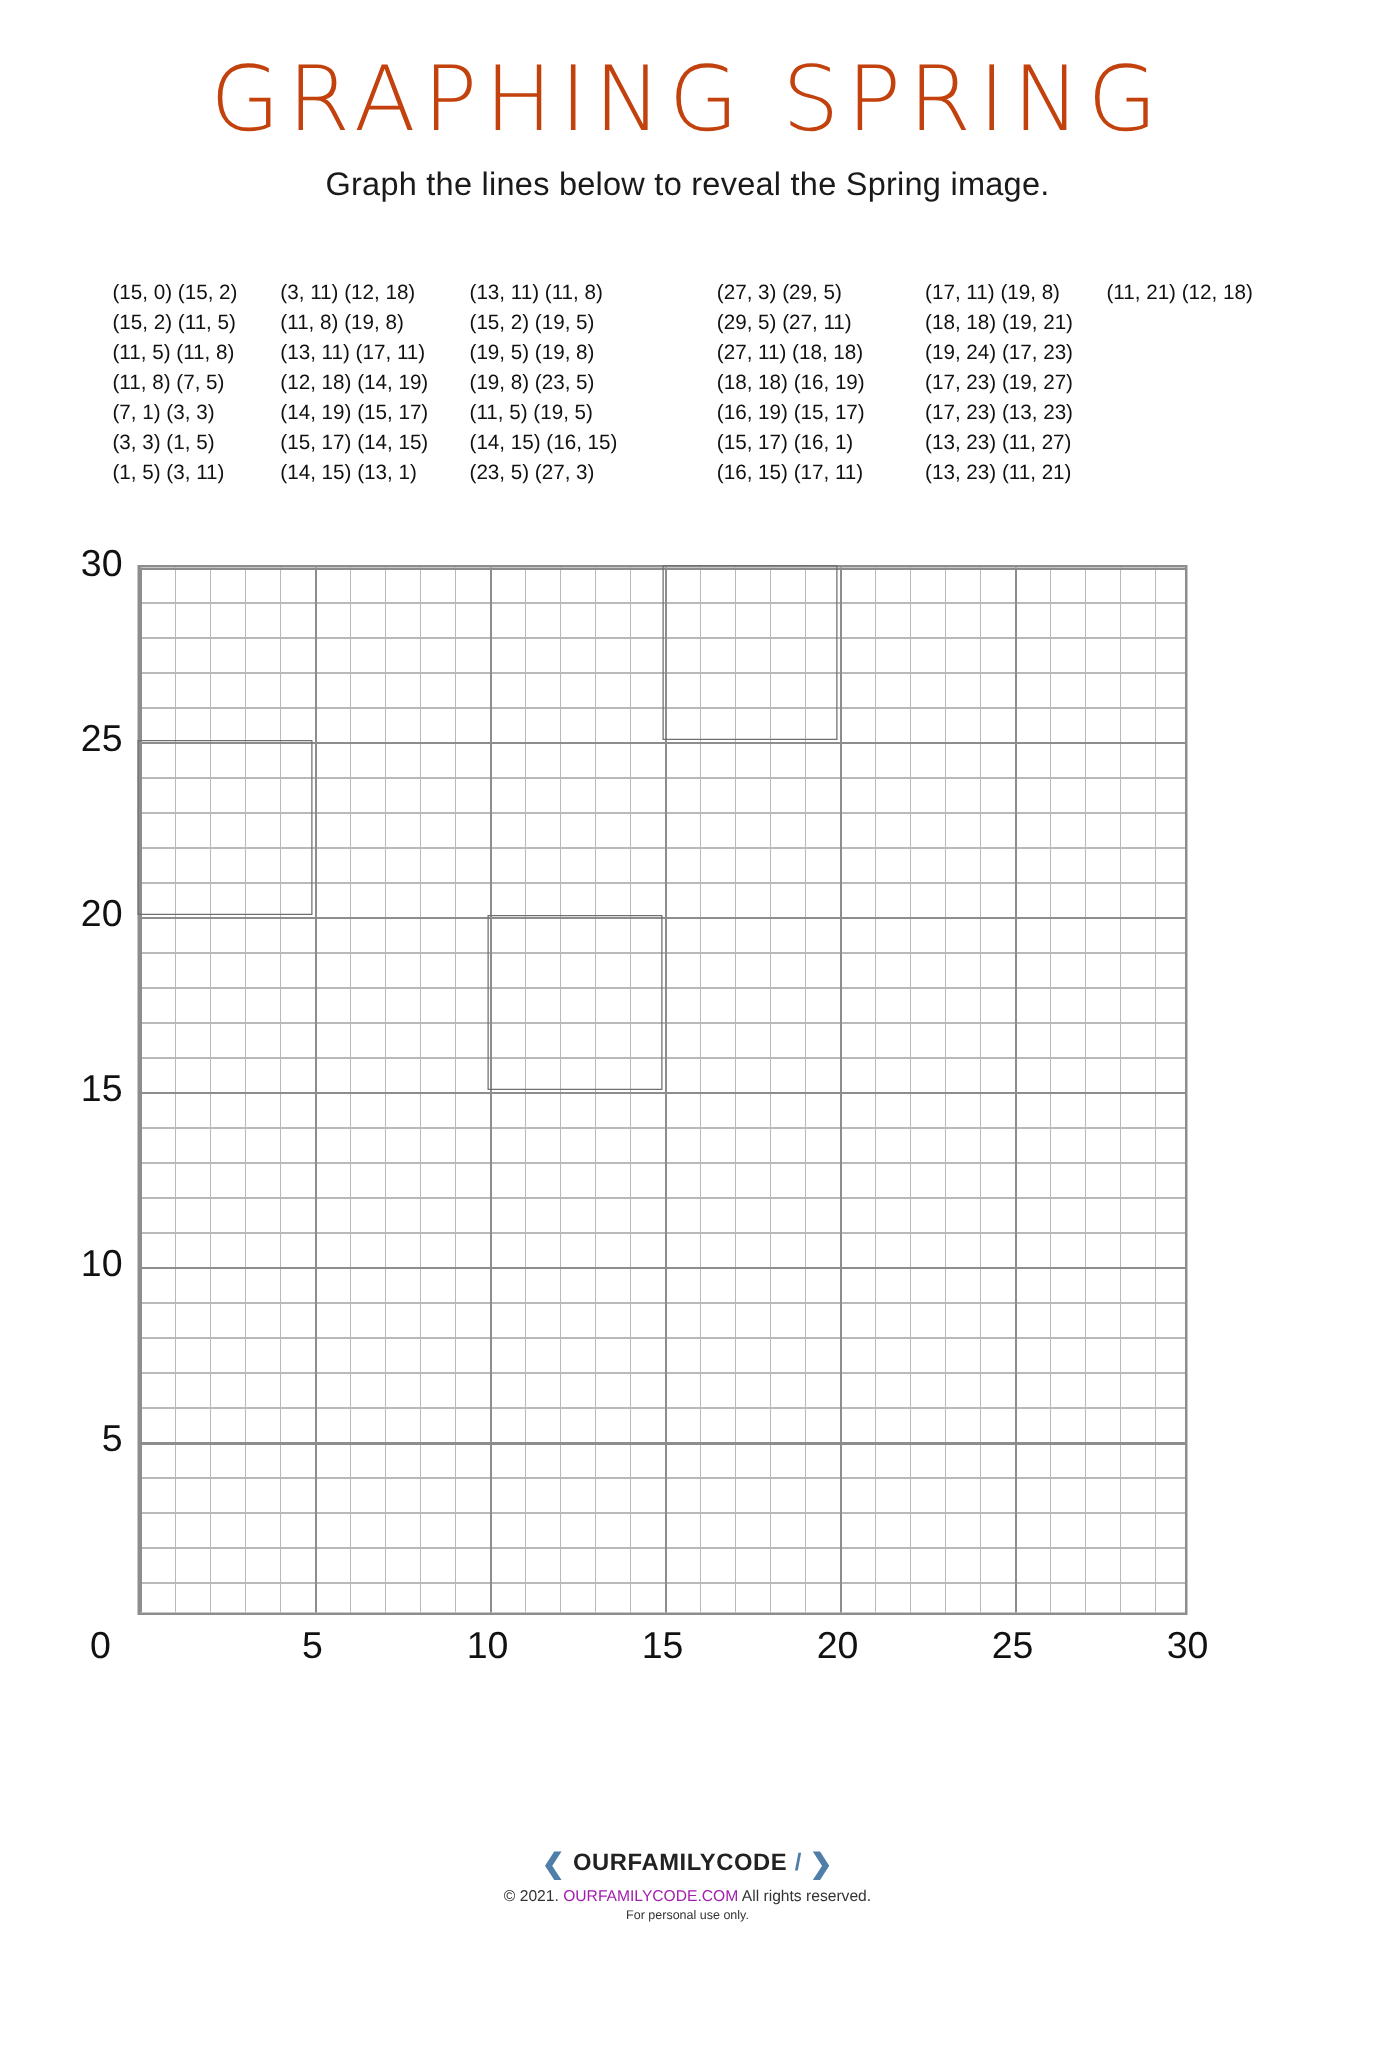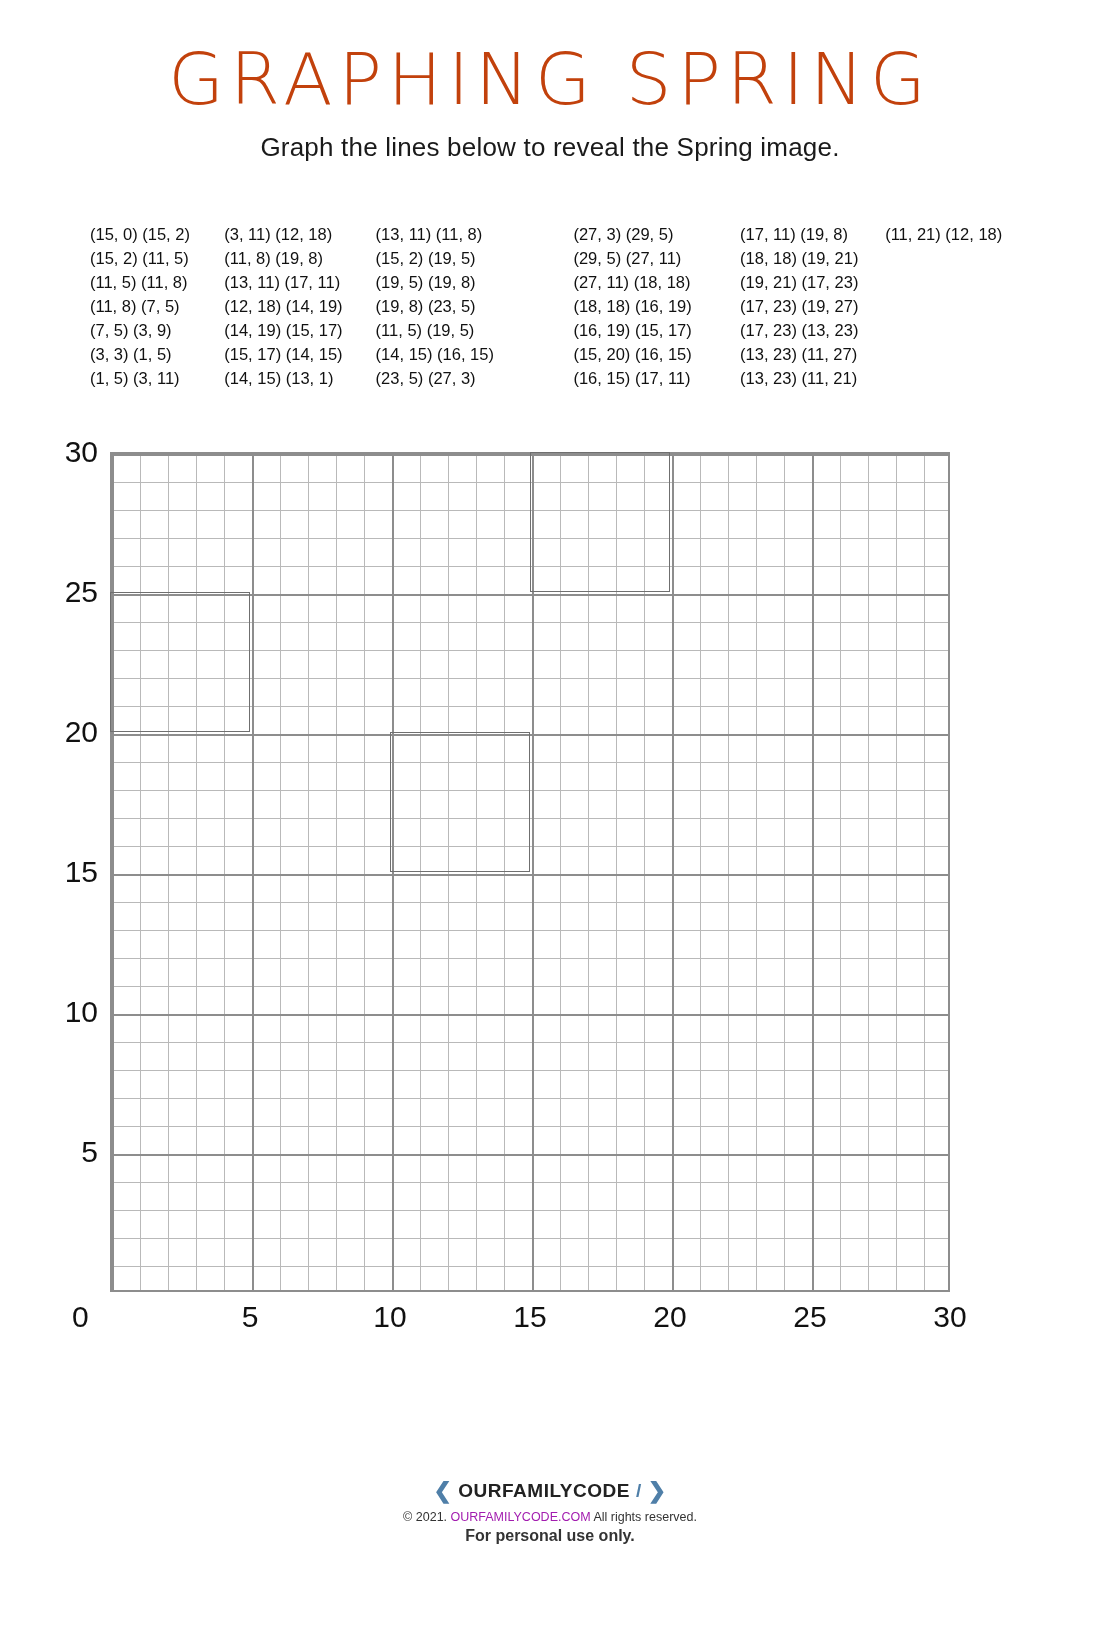--- a/index.html
+++ b/index.html
@@ -155,39 +155,38 @@
   }
   .brand .slash { color: #4f7fa8; font-weight: 700; }
   .copy {
     margin-top: 6px;
     font-size: 12.5px;
     color: #333;
   }
   .copy .link { color: #a21caf; }
   .personal {
     margin-top: 3px;
-    font-size: 16px;
+    font-size: 10px;
     color: #333;
-    font-weight: bold;
   }
 </style>
 </head>
 <body>
 
 <h1 class="title">GRAPHING SPRING</h1>
 <p class="subtitle">Graph the lines below to reveal the Spring image.</p>
 
 <div class="coords">
 
   <div class="coord-col c0">
     <div class="coord-line">(15, 0) (15, 2)</div>
     <div class="coord-line">(15, 2) (11, 5)</div>
     <div class="coord-line">(11, 5) (11, 8)</div>
     <div class="coord-line">(11, 8) (7, 5)</div>
-    <div class="coord-line">(7, 5) (3, 9)</div>
+    <div class="coord-line">(7, 1) (3, 3)</div>
     <div class="coord-line">(3, 3) (1, 5)</div>
     <div class="coord-line">(1, 5) (3, 11)</div>
   </div>
 
   <div class="coord-col c1">
     <div class="coord-line">(3, 11) (12, 18)</div>
     <div class="coord-line">(11, 8) (19, 8)</div>
     <div class="coord-line">(13, 11) (17, 11)</div>
     <div class="coord-line">(12, 18) (14, 19)</div>
     <div class="coord-line">(14, 19) (15, 17)</div>
@@ -204,28 +203,28 @@
     <div class="coord-line">(14, 15) (16, 15)</div>
     <div class="coord-line">(23, 5) (27, 3)</div>
   </div>
 
   <div class="coord-col c3">
     <div class="coord-line">(27, 3) (29, 5)</div>
     <div class="coord-line">(29, 5) (27, 11)</div>
     <div class="coord-line">(27, 11) (18, 18)</div>
     <div class="coord-line">(18, 18) (16, 19)</div>
     <div class="coord-line">(16, 19) (15, 17)</div>
-    <div class="coord-line">(15, 20) (16, 15)</div>
+    <div class="coord-line">(15, 17) (16, 1)</div>
     <div class="coord-line">(16, 15) (17, 11)</div>
   </div>
 
   <div class="coord-col c4">
     <div class="coord-line">(17, 11) (19, 8)</div>
     <div class="coord-line">(18, 18) (19, 21)</div>
-    <div class="coord-line">(19, 21) (17, 23)</div>
+    <div class="coord-line">(19, 24) (17, 23)</div>
     <div class="coord-line">(17, 23) (19, 27)</div>
     <div class="coord-line">(17, 23) (13, 23)</div>
     <div class="coord-line">(13, 23) (11, 27)</div>
     <div class="coord-line">(13, 23) (11, 21)</div>
   </div>
 
   <div class="coord-col c5">
     <div class="coord-line">(11, 21) (12, 18)</div>
   </div>
 

